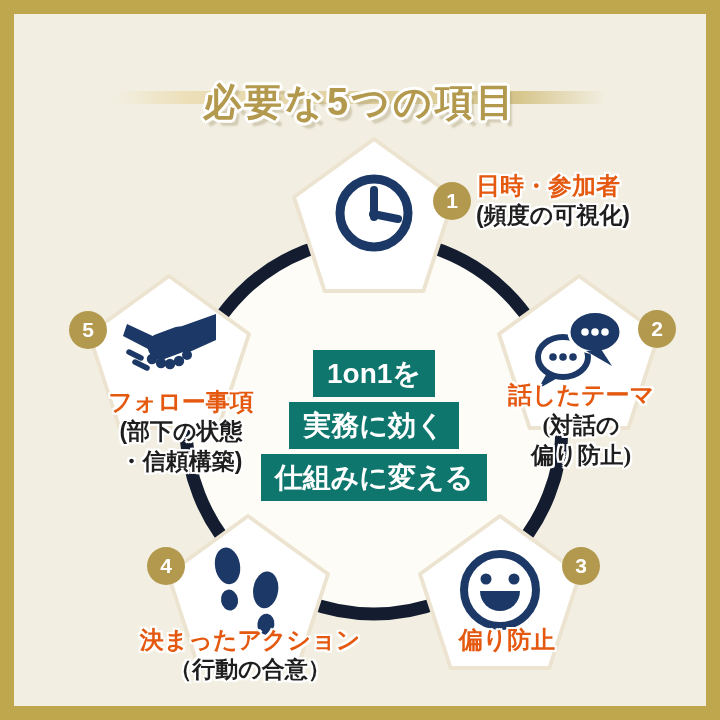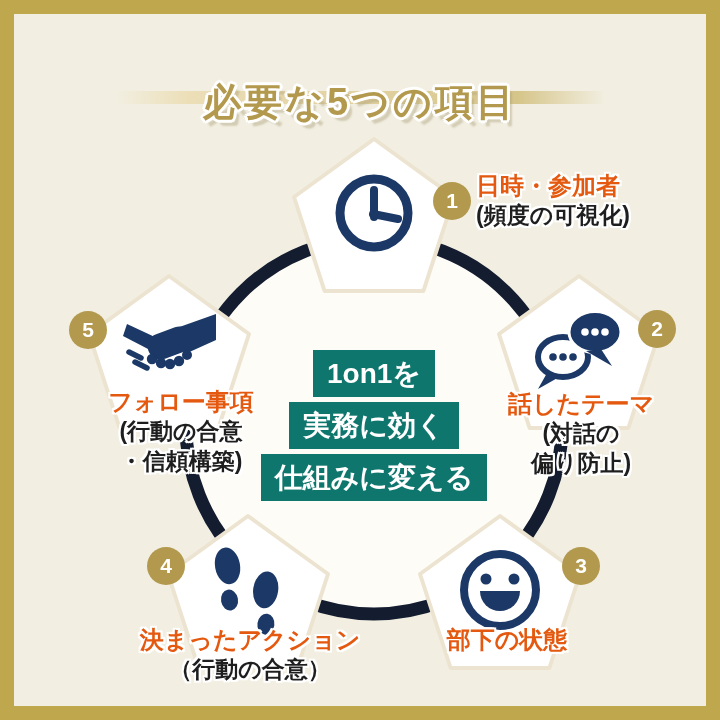--- a/index.html
+++ b/index.html
@@ -145,38 +145,38 @@
   <div class="badge" style="left:624px;top:296px;">2</div>
   <div class="badge" style="left:548px;top:533px;">3</div>
   <div class="badge" style="left:133px;top:533px;">4</div>
   <div class="badge" style="left:55px;top:297px;">5</div>
 
   <div class="label-block" style="left:462px;top:156px;width:250px;">
     <div class="lbl-main">日時・参加者</div>
     <div class="lbl-sub">(頻度の可視化)</div>
   </div>
 
-  <div class="label-block centered" style="left:452px;top:374px;width:230px;">
+  <div class="label-block centered" style="left:452px;top:366px;width:230px;font-family:Liberation Serif, serif;">
     <div class="lbl-main">話したテーマ</div>
     <div class="lbl-sub">(対話の</div>
     <div class="lbl-sub">偏り防止)</div>
   </div>
 
   <div class="label-block centered" style="left:348px;top:610px;width:290px;">
-    <div class="lbl-main">部下の状態</div>
+    <div class="lbl-main">偏り防止</div>
   </div>
 
   <div class="label-block centered" style="left:96px;top:610px;width:280px;">
     <div class="lbl-main">決まったアクション</div>
     <div class="lbl-sub">（行動の合意）</div>
   </div>
 
   <div class="label-block centered" style="left:52px;top:372px;width:230px;">
     <div class="lbl-main">フォロー事項</div>
-    <div class="lbl-sub">(行動の合意</div>
+    <div class="lbl-sub">(部下の状態</div>
     <div class="lbl-sub">・信頼構築)</div>
   </div>
 
   <div class="center-message">
     <div class="center-line">1on1を</div>
     <div class="center-line">実務に効く</div>
     <div class="center-line">仕組みに変える</div>
   </div>
 
 </div>

